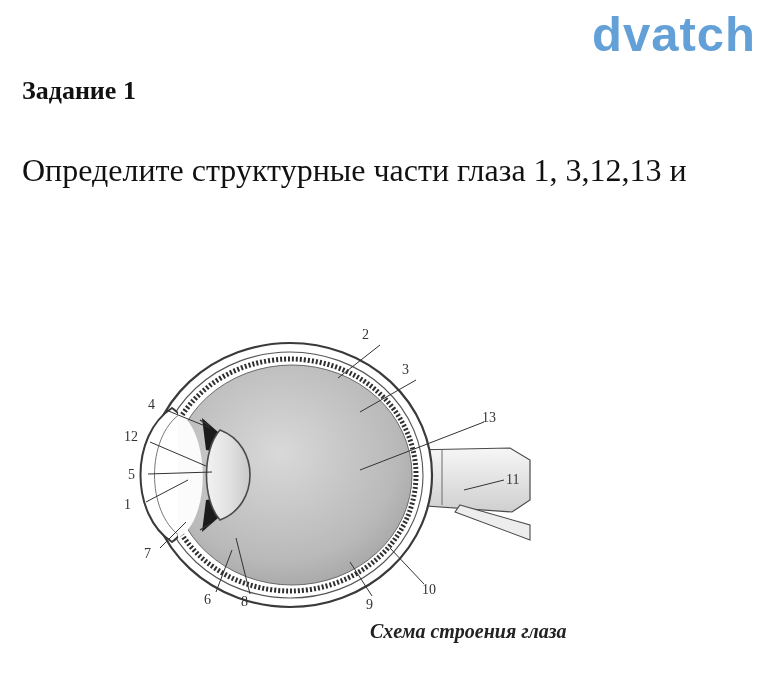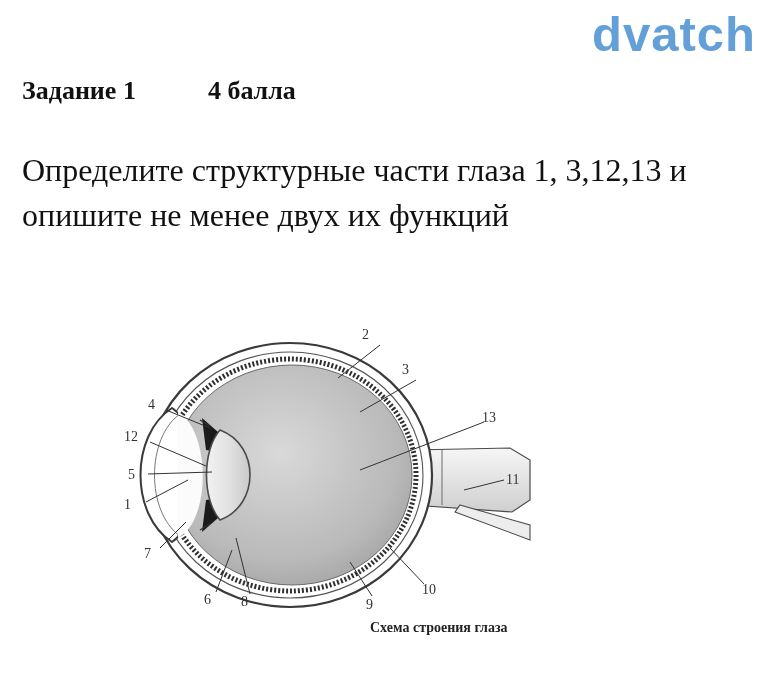--- a/index.html
+++ b/index.html
@@ -56,43 +56,42 @@
     height: 350px;
   }
   .figure svg {
     display: block;
   }
   .figure-caption {
     position: absolute;
     top: 620px;
     left: 370px;
     font-family: "Liberation Serif", serif;
+    font-style: italic;
     font-weight: bold;
-    font-size: 14px;
+    font-size: 20px;
     color: #222222;
   }
   .lbl {
     font-family: "Liberation Serif", serif;
     font-size: 14px;
     fill: #333333;
   }
 </style>
 </head>
 <body>
 
 <div class="watermark">dvatch</div>
 
 <div class="task-header">
   <span>Задание 1</span>
-  <span>4 балла</span>
 </div>
 
 <div class="task-body">
   <div>Определите структурные части глаза 1, 3,12,13 и</div>
-  <div>опишите не менее двух их функций</div>
 </div>
 
 <div class="figure">
   <svg width="520" height="350" viewBox="0 0 520 350" xmlns="http://www.w3.org/2000/svg">
     <defs>
       <radialGradient id="vitreous" cx="45%" cy="40%" r="70%">
         <stop offset="0%" stop-color="#d9d9d9"></stop>
         <stop offset="70%" stop-color="#b9b9b9"></stop>
         <stop offset="100%" stop-color="#9e9e9e"></stop>
       </radialGradient>

